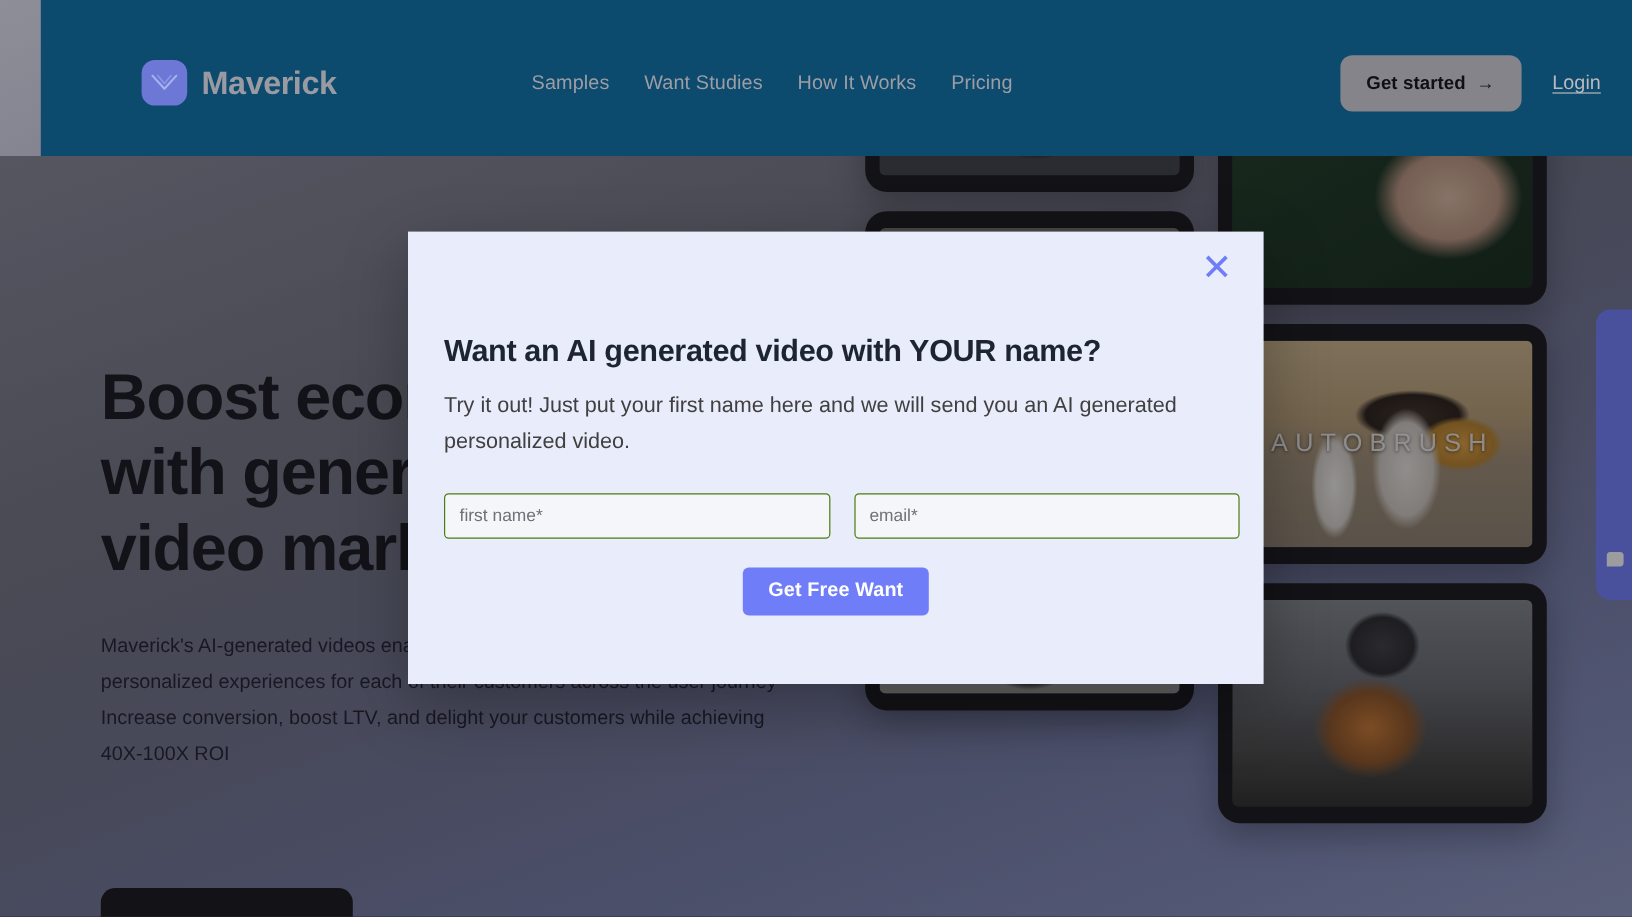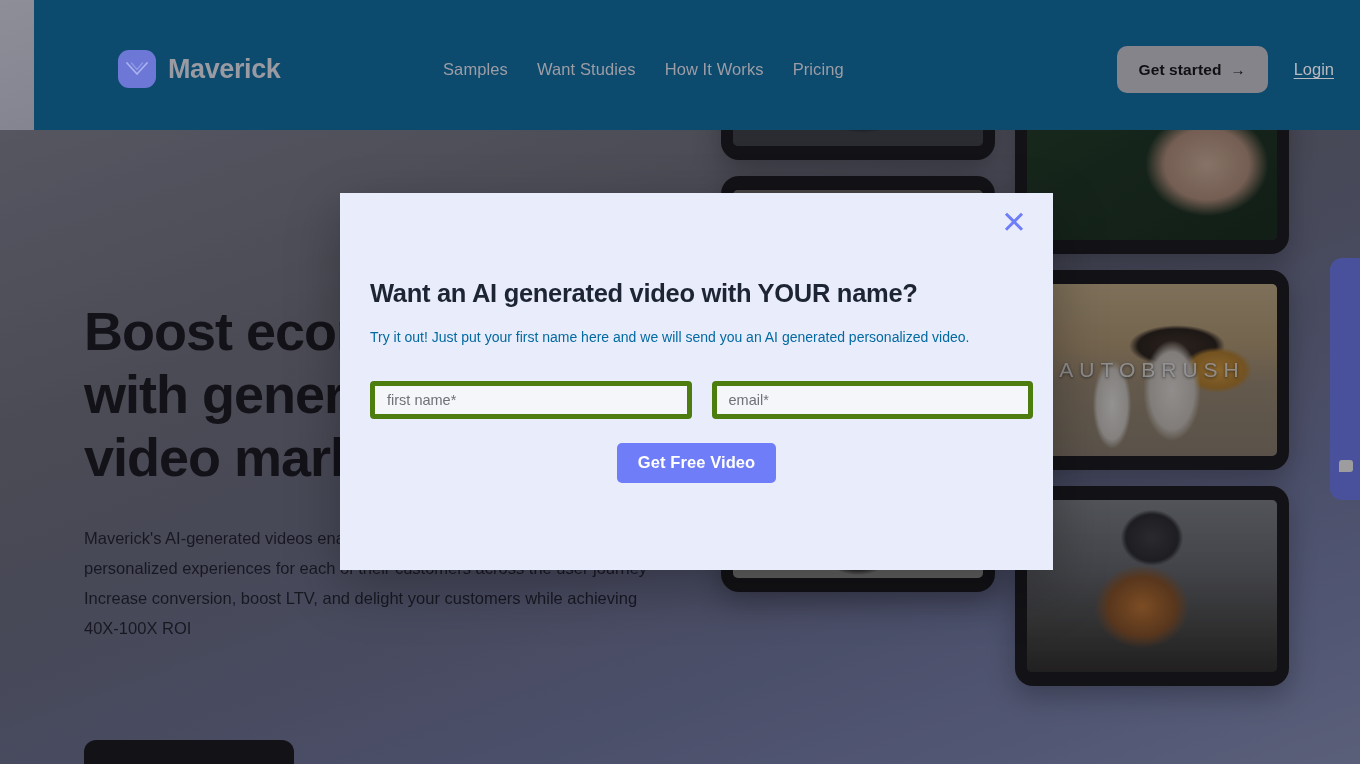--- a/index.html
+++ b/index.html
@@ -343,35 +343,35 @@
   .modal-title {
     color: #1d2433;
     font-size: 25.5px;
     font-weight: 700;
     letter-spacing: -0.3px;
     line-height: 1.2;
   }
 
   .modal-sub {
     margin-top: 13px;
-    color: #0369a1;
-    font-size: 14px;
+    color: #404040;
+    font-size: 18px;
     line-height: 30px;
     max-width: 648px;
   }
 
   .modal-fields {
     margin-top: 29px;
     display: flex;
     gap: 20px;
   }
   .field {
     height: 38px;
     background: #f5f6fa;
-    border: 5px solid #4d7c0f;
+    border: 1px solid #4d7c0f;
     border-radius: 4px;
     padding: 0 12px;
     font-size: 14.5px;
     color: #333;
     font-family: "Liberation Sans", sans-serif;
     outline: none;
   }
   .field::placeholder { color: #6f7078; }
   .field.first { width: 322px; }
   .field.email { width: 322px; }
@@ -494,18 +494,18 @@
     <div class="modal-inner">
       <div class="modal-title">Want an AI generated video with YOUR name?</div>
       <div class="modal-sub">Try it out! Just put your first name here and we will send you an AI generated personalized video.</div>
 
       <div class="modal-fields">
         <input class="field first" type="text" placeholder="first name*" style="">
         <input class="field email" type="text" placeholder="email*" style="">
       </div>
 
       <div class="modal-actions">
-        <button class="btn-submit">Get Free Video</button>
+        <button class="btn-submit">Get Free Want</button>
       </div>
     </div>
   </div>
 
 </div>
 
 </body></html>

